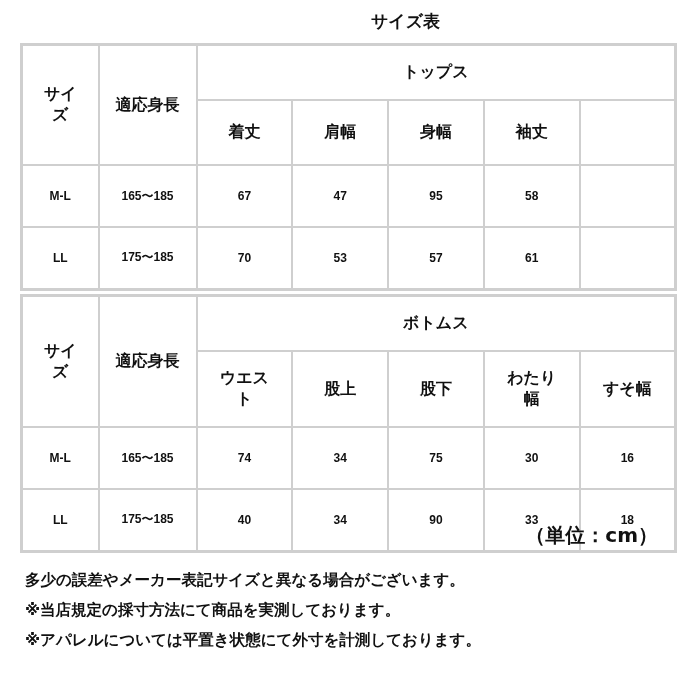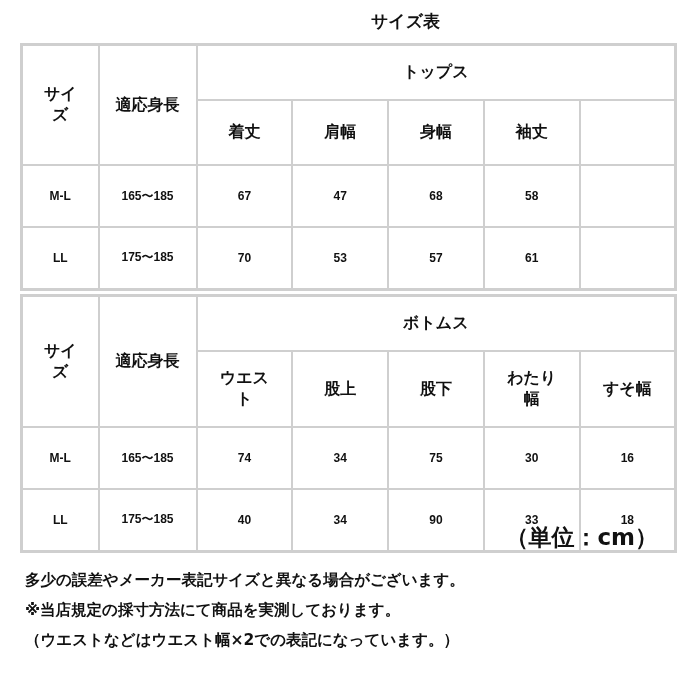--- a/index.html
+++ b/index.html
@@ -7,21 +7,21 @@
          font-family:"DejaVu Sans", "Liberation Sans", sans-serif; color:#111; }
   .title { position:absolute; top:10px; left:0; width:700px; text-align:center;
            font-size:17px; font-weight:bold; padding-left:111px; box-sizing:border-box; }
   table { position:absolute; left:20px; width:657px; border-collapse:collapse;
           table-layout:fixed; border:3px solid #cfcfcf; }
   td, th { border:2px solid #cfcfcf; text-align:center; vertical-align:middle;
            font-weight:bold; font-size:16px; padding:16px; }
   .num { font-family:"Liberation Sans", sans-serif; font-size:12px; }
   #t1 { top:43px; }
   #t2 { top:294px; }
-  .unit { position:absolute; top:522px; right:42px; font-size:23px; font-weight:bold; }
+  .unit { position:absolute; top:522px; right:42px; font-size:20px; font-weight:bold; }
   .notes { position:absolute; top:565px; left:25px; font-size:15.5px; font-weight:bold; line-height:30px; }
   .notes div { white-space:nowrap; }
 </style>
 </head>
 <body>
 
 <div class="title">サイズ表</div>
 
 <table id="t1">
   <colgroup>
@@ -44,21 +44,21 @@
     <td>肩幅</td>
     <td>身幅</td>
     <td>袖丈</td>
     <td></td>
   </tr>
   <tr style="height:62px">
     <td class="num">M-L</td>
     <td class="num">165〜185</td>
     <td class="num">67</td>
     <td class="num">47</td>
-    <td class="num">68</td>
+    <td class="num">95</td>
     <td class="num">58</td>
     <td class="num"></td>
   </tr>
   <tr style="height:62px">
     <td class="num">LL</td>
     <td class="num">175〜185</td>
     <td class="num">70</td>
     <td class="num">53</td>
     <td class="num">57</td>
     <td class="num">61</td>
@@ -109,14 +109,14 @@
     <td class="num">18</td>
   </tr>
 </tbody>
   </table>
 
 <div class="unit">（単位：cm）</div>
 
 <div class="notes">
   <div>多少の誤差やメーカー表記サイズと異なる場合がございます。</div>
   <div>※当店規定の採寸方法にて商品を実測しております。</div>
-  <div>（ウエストなどはウエスト幅×2での表記になっています。）</div>
+  <div>※アパレルについては平置き状態にて外寸を計測しております。</div>
 </div>
 
 </body></html>

